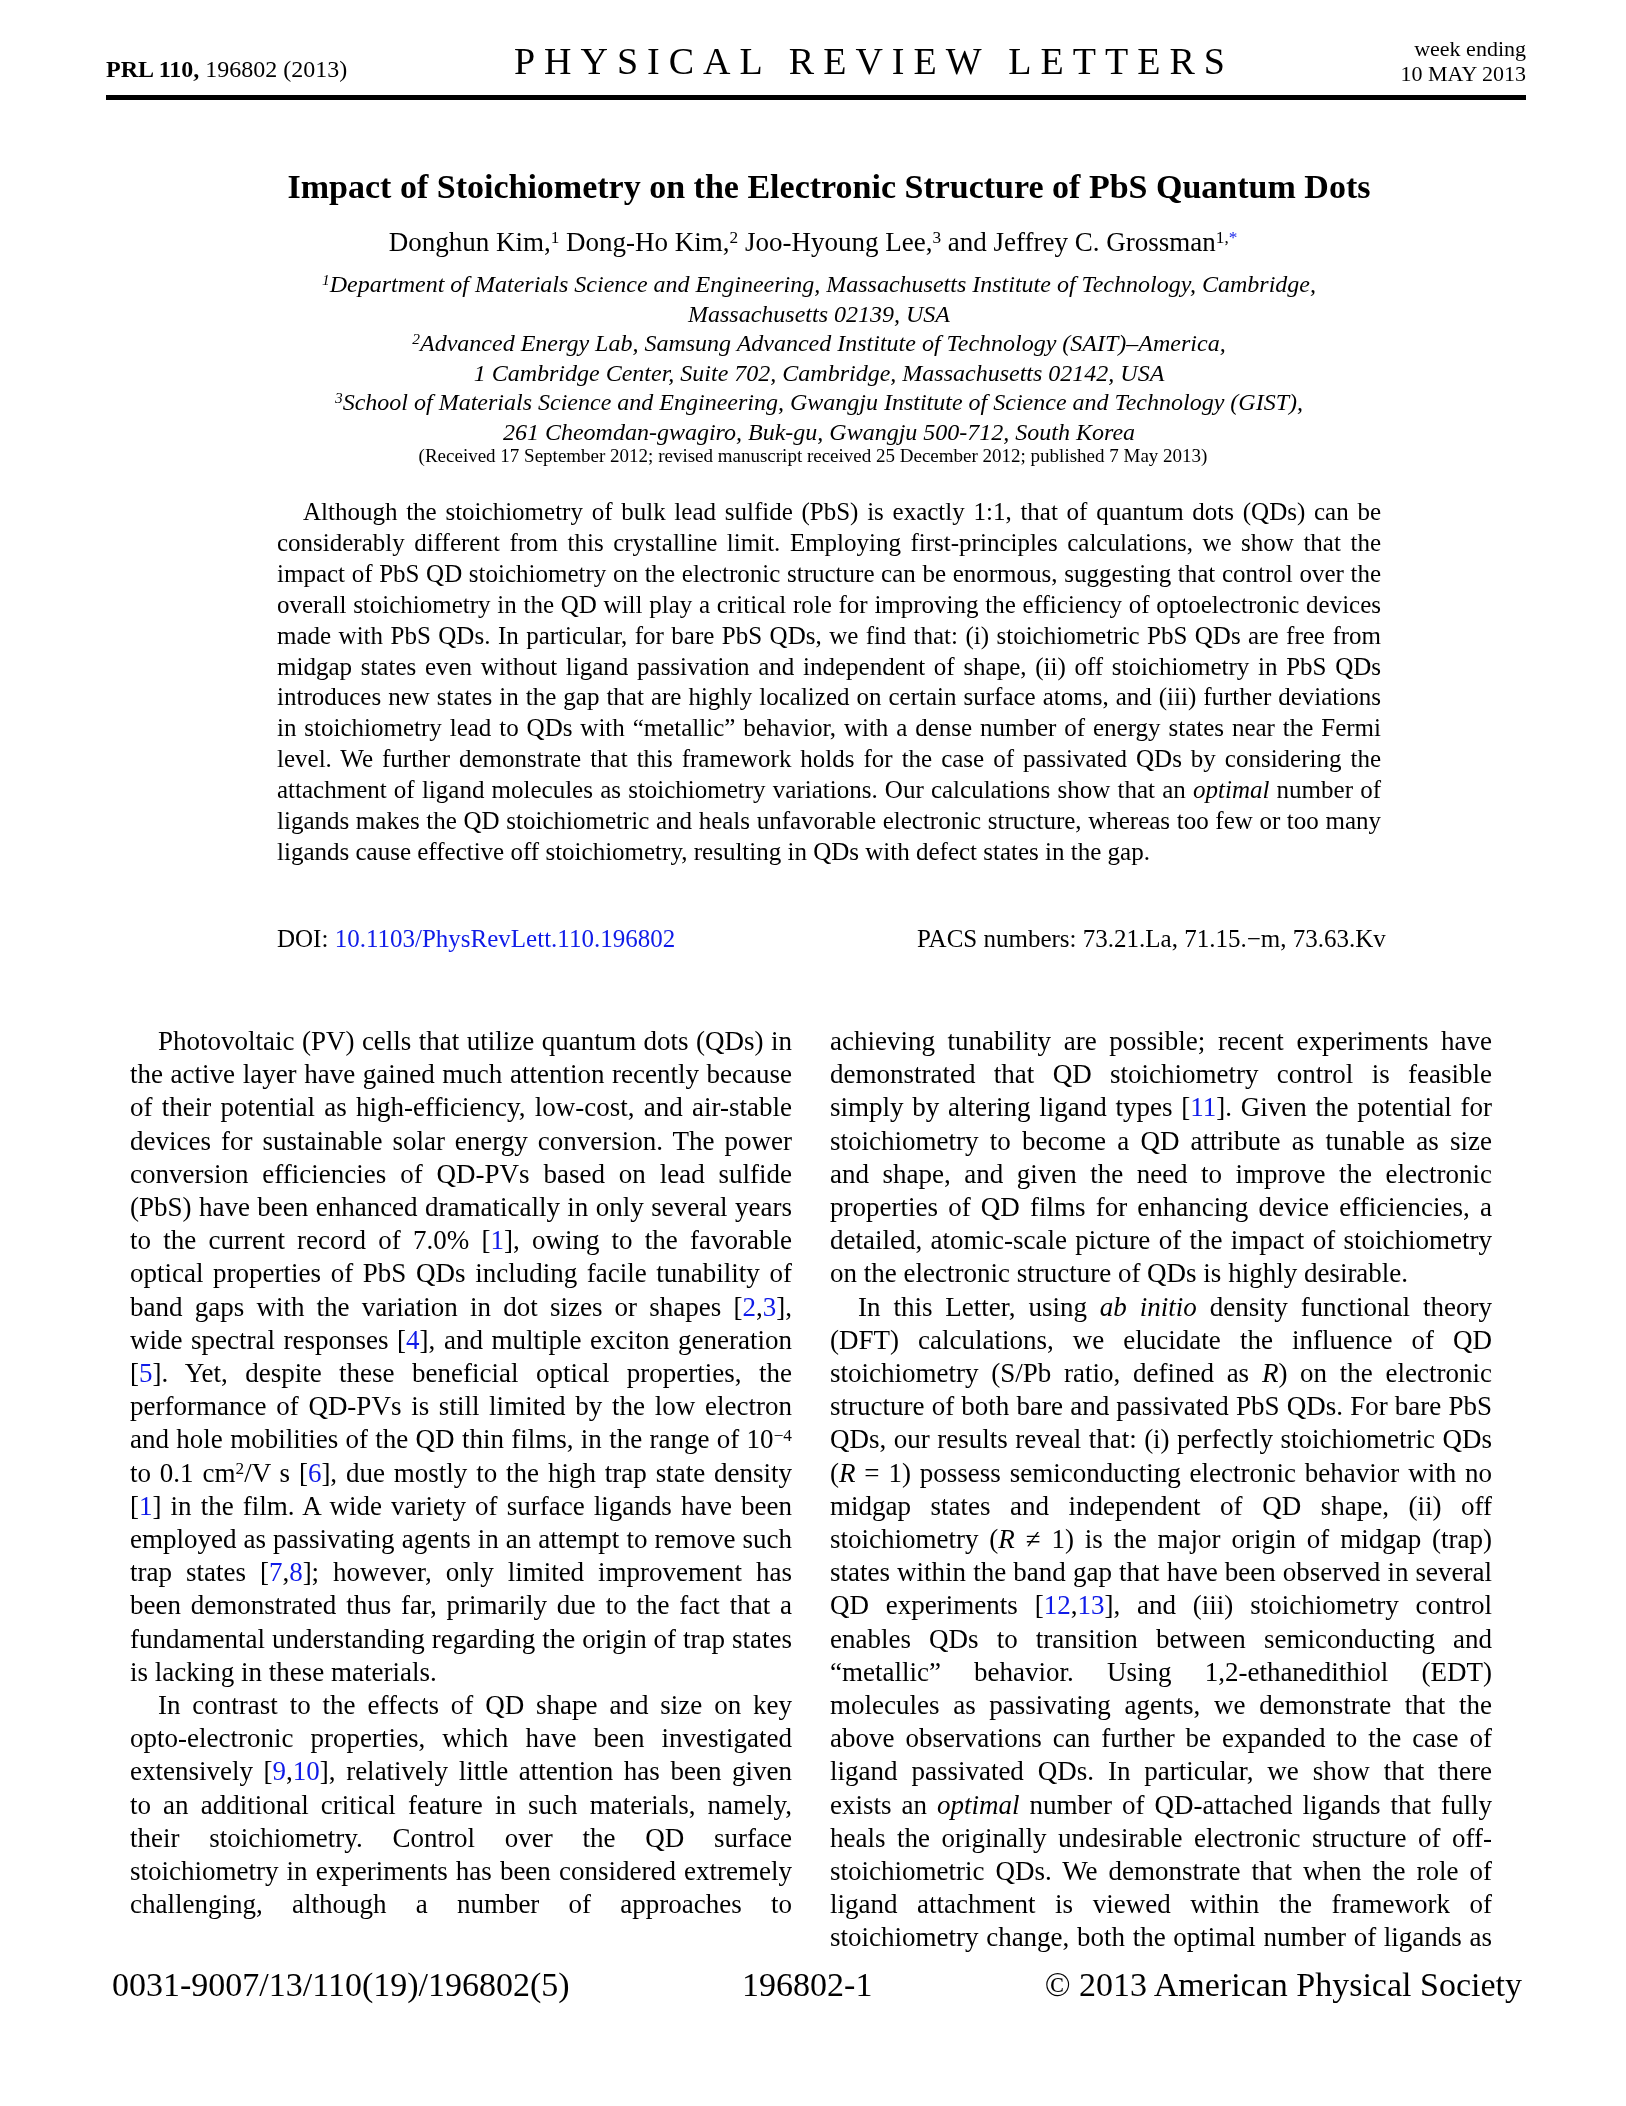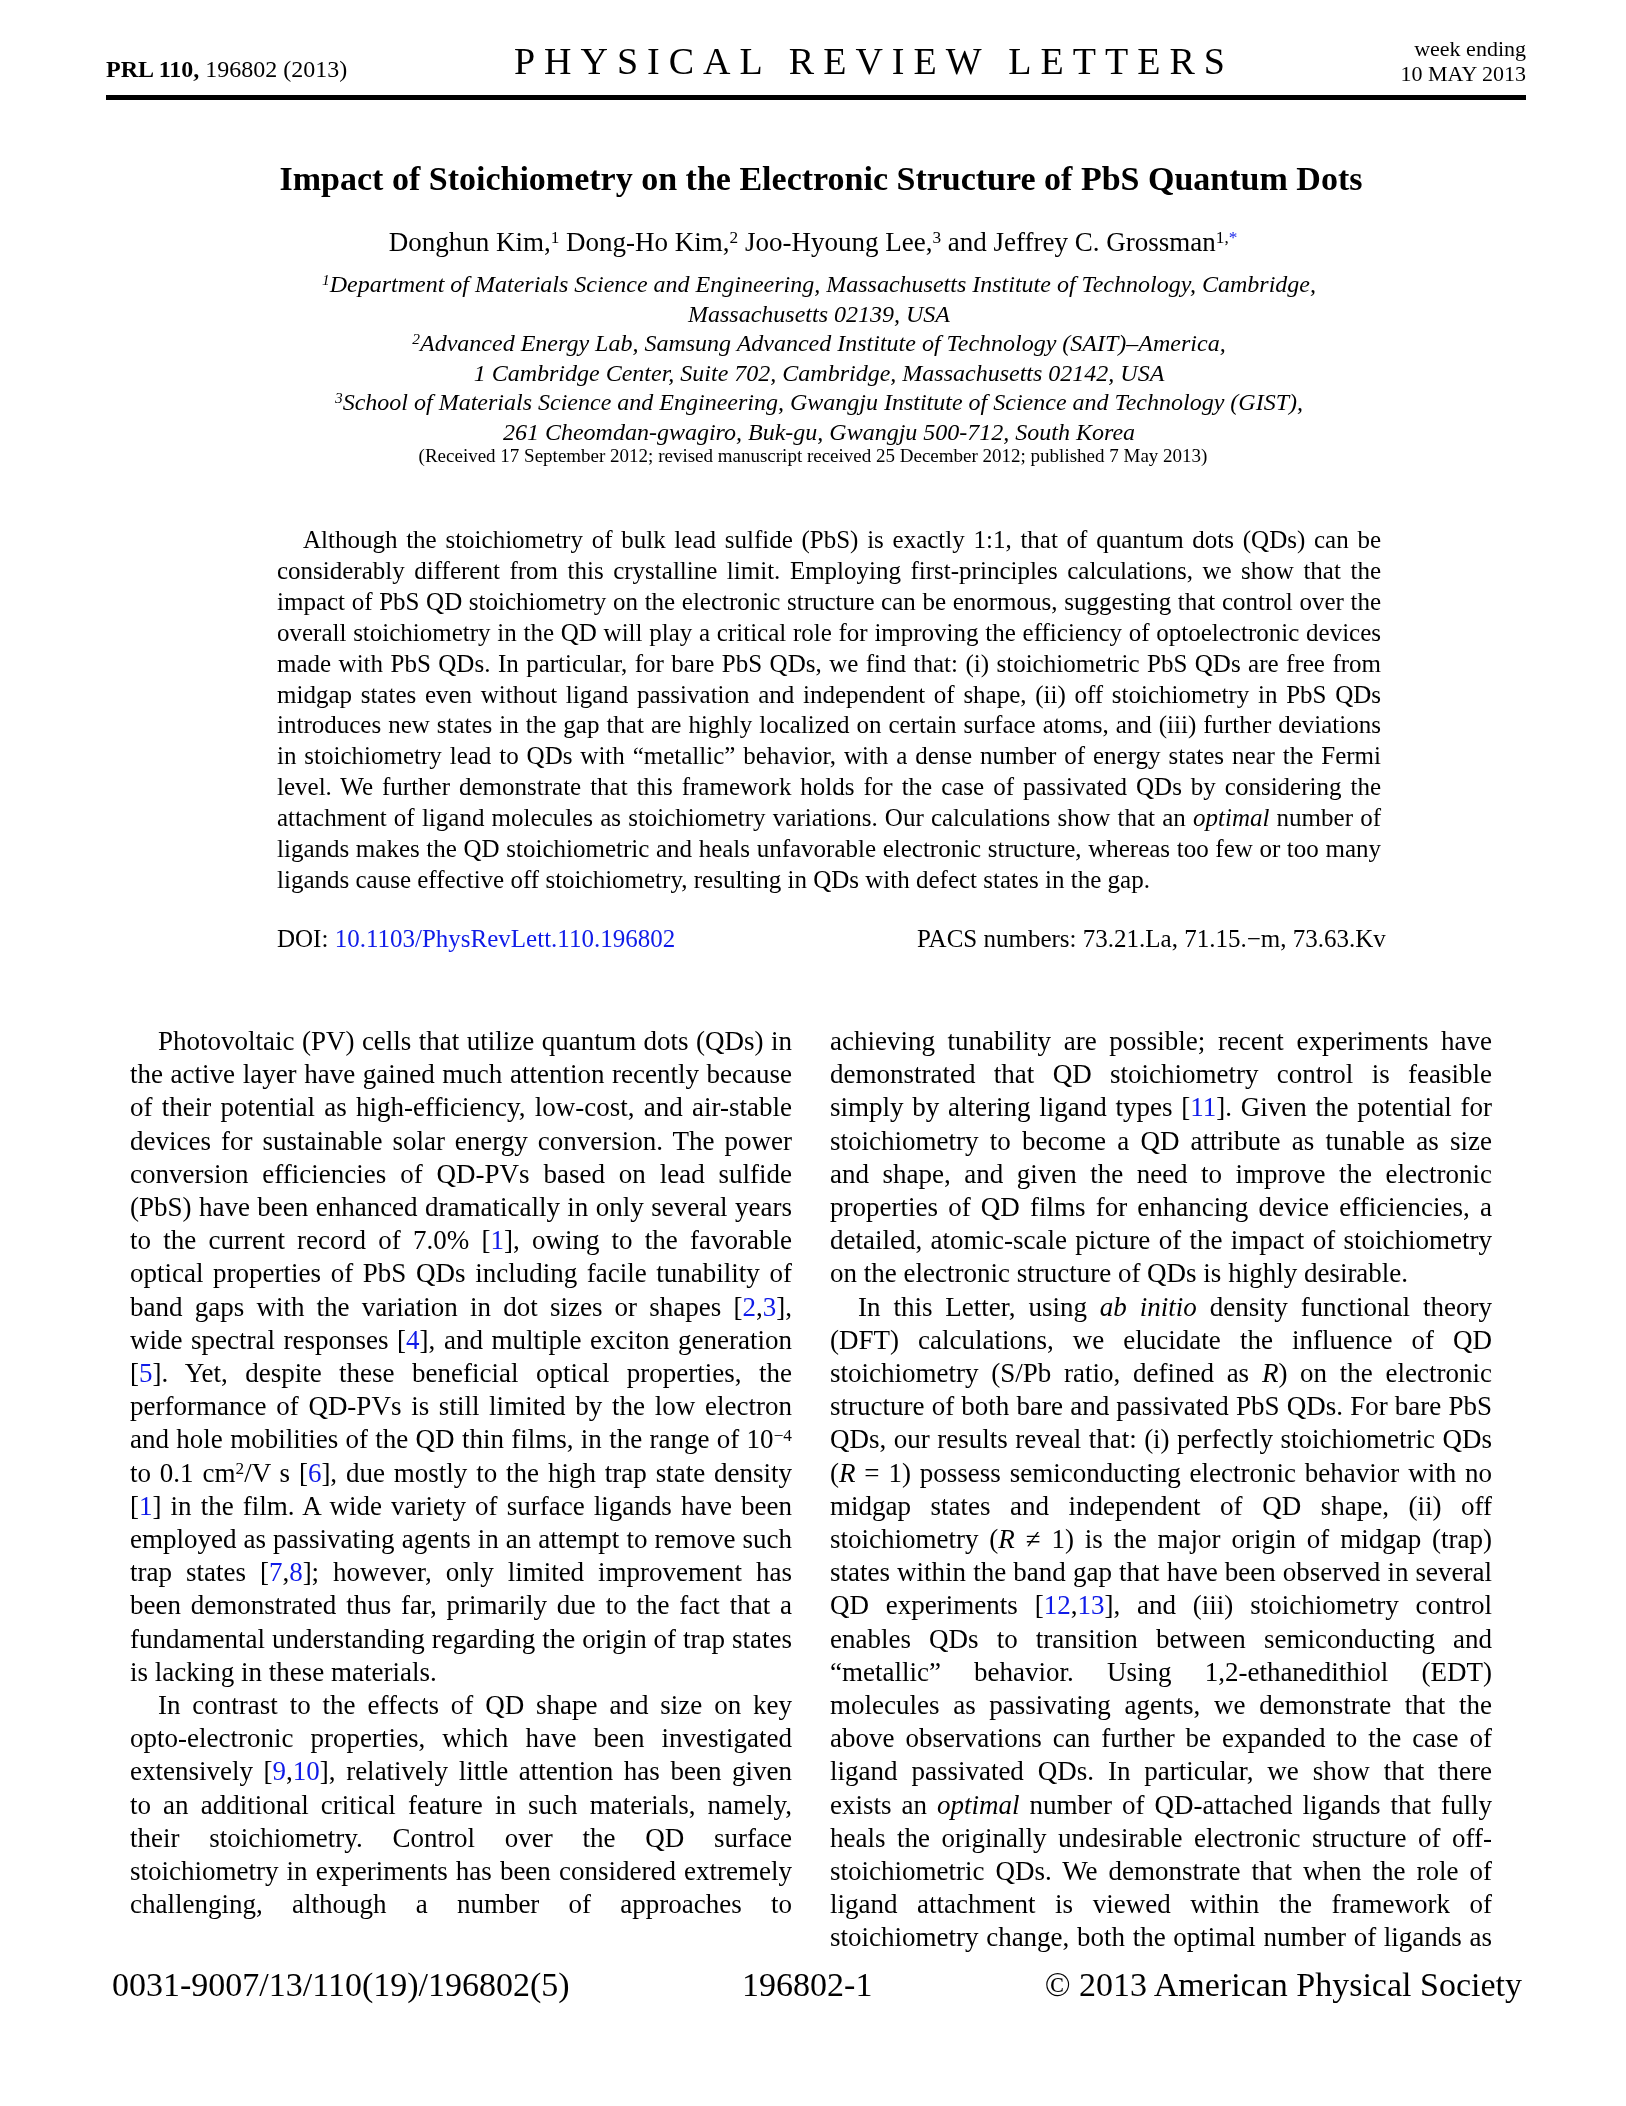--- a/index.html
+++ b/index.html
@@ -9,30 +9,30 @@
   }
   
   .hdr { position:absolute; top:36px; left:106px; width:1420px;
          display:flex; justify-content:space-between; align-items:flex-end; }
   .hdr-left { font-size:24px; padding-bottom:3px; white-space:nowrap; }
   .b { font-weight:bold; }
   .hdr-center { font-size:38px; letter-spacing:9px; padding-bottom:3px; white-space:nowrap; }
   .hdr-right { font-size:22px; line-height:25px; text-align:right; white-space:nowrap; }
   .rule { position:absolute; top:95px; left:106px; width:1420px; height:5px; background:#000; }
   
-  .title { position:absolute; top:152px; left:130px; width:1366px; margin:8px;
+  .title { position:absolute; top:152px; left:130px; width:1366px; margin:16px;
            text-align:center; font-size:34px; font-weight:bold; }
   .authors { position:absolute; top:227px; left:130px; width:1366px;
              text-align:center; font-size:27px; }
   .affils { position:absolute; top:270px; left:136px; width:1366px;
             text-align:center; font-style:italic; font-size:24px; line-height:29.5px; }
   .received { position:absolute; top:445px; left:130px; width:1366px;
               text-align:center; font-size:19px; }
   .abstract { position:absolute; top:497px; left:277px; width:1104px;
-              font-size:25px; line-height:30.9px; text-align:justify; text-indent:26px;margin-top:28px; }
+              font-size:25px; line-height:30.9px; text-align:justify; text-indent:26px; }
   .meta { position:absolute; top:925px; left:277px; width:1104px; font-size:25px; }
   .pacs { position:absolute; left:640px; top:0; white-space:nowrap; }
   
   .col { position:absolute; top:1025px; width:662px; font-size:27px;
          line-height:33.2px; text-align:justify; }
   .col-left  { left:130px; }
   .col-right { left:830px; }
   .para { margin:0; padding:0; }
   .indent { text-indent:28px; }
   .last-just { text-align-last:justify; }

